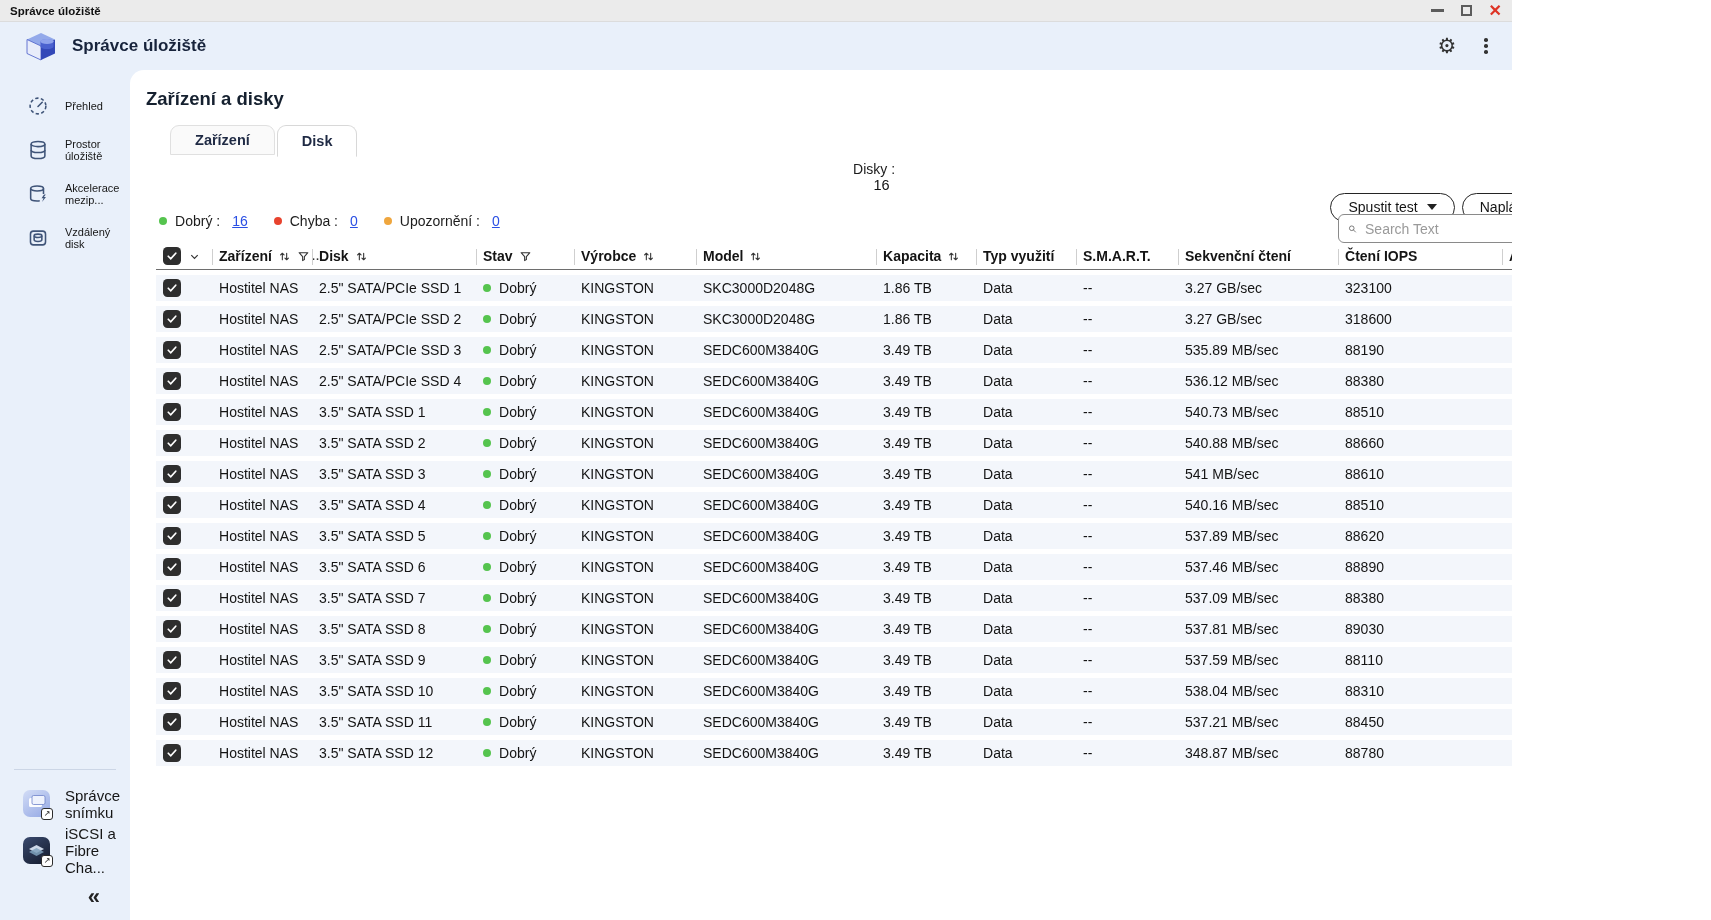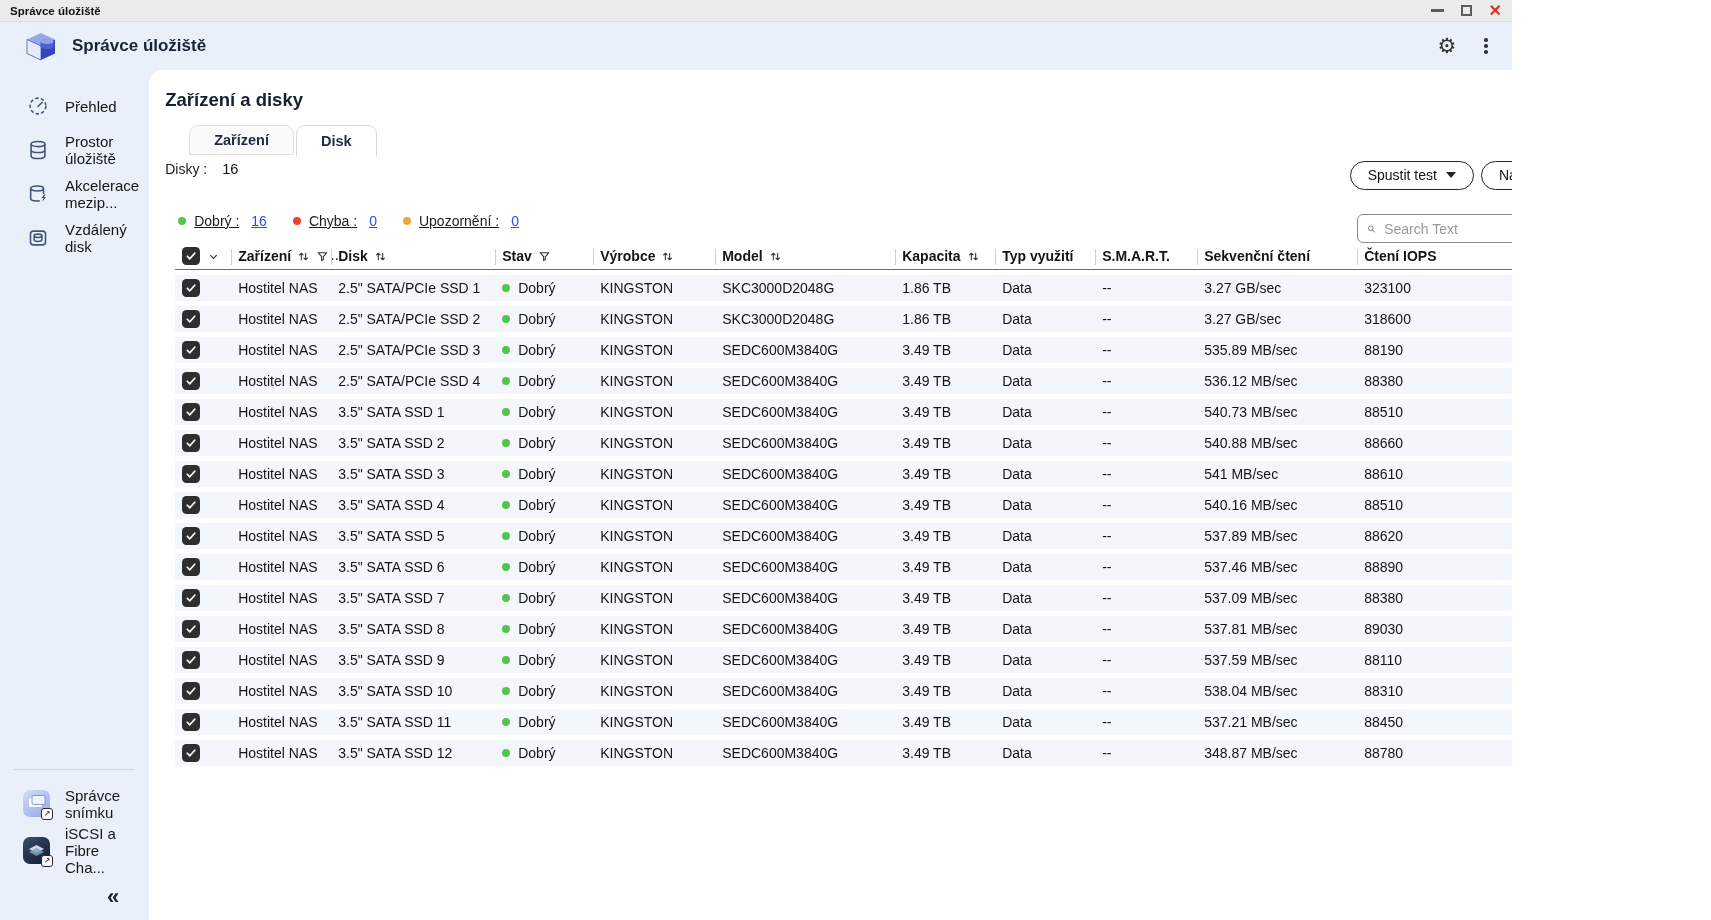--- a/index.html
+++ b/index.html
@@ -28,64 +28,64 @@
   .header-actions { margin-left:auto; display:flex; align-items:center; gap:26px; }
   .gear { font-size:21px; color:#333; font-family:"DejaVu Sans", sans-serif; line-height:1; }
   .kebab { display:inline-flex; flex-direction:column; gap:2.6px; padding:2px; }
   .kebab i { width:3.6px; height:3.6px; border-radius:50%; background:#333; }
 
   
   .app-body { display:flex; height:850px; }
   .sidebar { width:220px; display:flex; flex-direction:column; padding-top:14px; }
   .side-item {
     height:44px; display:flex; align-items:center; gap:16px;
-    margin:0 10px; padding-left:17px; border-radius:10px; font-size:15px; color:#161616;
+    margin:0 10px; padding-left:17px; border-radius:10px; font-size:11px; color:#161616;
   }
   .side-item.active { background:#d7e3f8; font-weight:bold; color:#10131a; }
   .side-item svg { width:22px; height:22px; flex:0 0 22px; }
   .side-spacer { flex:1; }
   .side-divider { height:1px; background:#ccd6e6; margin:0 14px 10px 14px; }
   .side-bottom-item { height:47px; display:flex; align-items:center; gap:15px; margin:0 10px; padding-left:13px; font-size:15px; color:#161616; }
   .mini-app { width:27px; height:27px; border-radius:7px; position:relative; flex:0 0 27px; }
   .mini-app.snap { background:linear-gradient(145deg,#d3ddf6,#93a7e4); }
   .mini-app.iscsi { background:linear-gradient(145deg,#3a4a6e,#131a2c); }
   .mini-app svg { position:absolute; inset:0; }
   .ext-badge {
     position:absolute; right:-3px; bottom:-3px; width:12px; height:12px; border-radius:3px;
     background:#fff; border:1.4px solid #2c2c2c; color:#1a1a1a; font-size:8px; line-height:9px; text-align:center;
   }
   .collapse-row { height:46px; display:flex; align-items:center; justify-content:flex-end; padding-right:30px; }
   .collapse-glyph { font-size:22px; font-weight:bold; color:#222; line-height:1; }
 
   
   .content { flex:1; background:#fff; border-top-left-radius:14px; position:relative; }
-  .page-head { display:flex; align-items:flex-end; padding:18px 13px 0 16px;gap:40px; }
+  .page-head { display:flex; align-items:center; padding:18px 13px 0 16px;gap:40px; }
   .page-title { font-size:18.5px; font-weight:bold; color:#15202f; margin:0; }
   .page-kebab { margin-left:auto; margin-top:3px; }
 
   .tabs { display:flex; gap:2px; margin:14px 0 0 40px; }
   .tab {
     height:30px; padding:0 24px; display:flex; align-items:center;
     font-size:14.5px; font-weight:bold; color:#1f2a44;
     border:1px solid #e0e0e0; border-radius:9px 9px 0 0; background:#fafafa;
   }
   .tab.active { background:#fff; border-color:#d8d8d8; border-bottom-color:#fff; height:32px; }
 
-  .row-a { display:flex; margin-top:4px; padding:0 19px 0 16px; height:30px; }
+  .row-a { display:flex; align-items:center; margin-top:4px; padding:0 19px 0 16px; height:30px;flex-direction:column; }
   .count-label { font-size:14px; color:#1c1c1c; }
   .count-value { font-size:14.5px; color:#111; margin-left:15px; }
   .row-a .btns { margin-left:auto; display:flex; gap:7px; }
   .pill-btn {
     height:29px; border:1.6px solid #242424; border-radius:15px; background:#fff;
     display:flex; align-items:center; gap:9px; padding:0 17px; font-size:14px; color:#141414; font-weight:500;
   }
   .caret-down { width:0; height:0; border-left:5px solid transparent; border-right:5px solid transparent; border-top:6px solid #222; }
 
   .row-b { display:flex; align-items:center; margin-top:15px; padding:0 19px 0 29px; height:30px; }
-  .status-chips { display:flex; align-items:center; gap:26px;text-decoration:underline; }
+  .status-chips { display:flex; align-items:center; gap:26px; }
   .chip { display:flex; align-items:center; gap:8px; font-size:14px; color:#1c1c1c; }
   .dot { width:8px; height:8px; border-radius:50%; }
   .dot-good { background:#55c44e; }
   .dot-error { background:#e8432e; }
   .dot-warn { background:#efa63e; }
   .chip a { color:#2a4fe4; text-decoration:underline; margin-left:4px; }
   .row-b .right { margin-left:auto; display:flex; align-items:center;margin-top:16px; }
   .search-box {
     width:220px; height:29px; border:1.4px solid #8a8a8a; border-radius:6px;
     display:flex; align-items:center; padding:0 9px; gap:6px; background:#fff;

